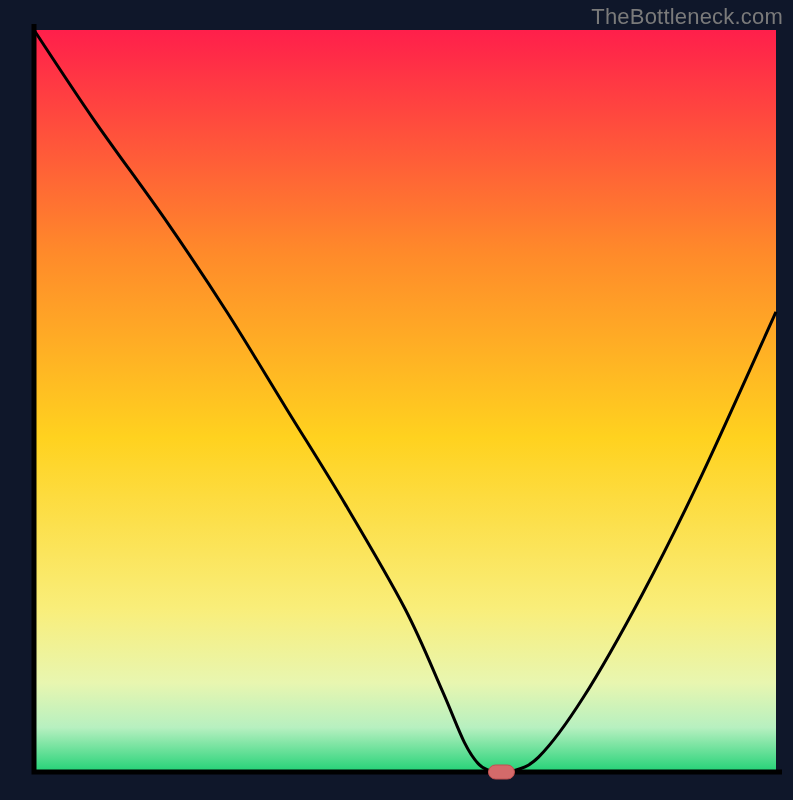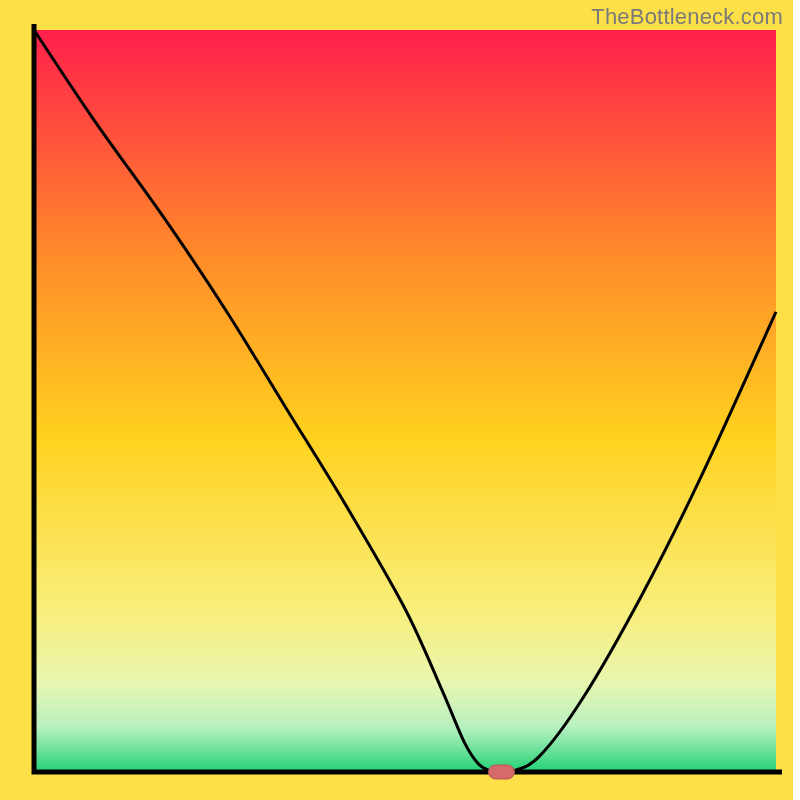--- a/index.html
+++ b/index.html
@@ -8,21 +8,21 @@
     width: 800px;
     height: 800px;
     background: #ffffff;
     font-family: Arial, Helvetica, sans-serif;
     overflow: hidden;
   }
   .stage {
     position: relative;
     width: 793px;
     height: 800px;
-    background: #fde047;
+    background: #0f172a;
   }
   .watermark {
     position: absolute;
     top: 4px;
     right: 10px;
     font-size: 22px;
     color: #7a7a7a;
     font-weight: 500;
     letter-spacing: 0.2px;
     z-index: 5;

